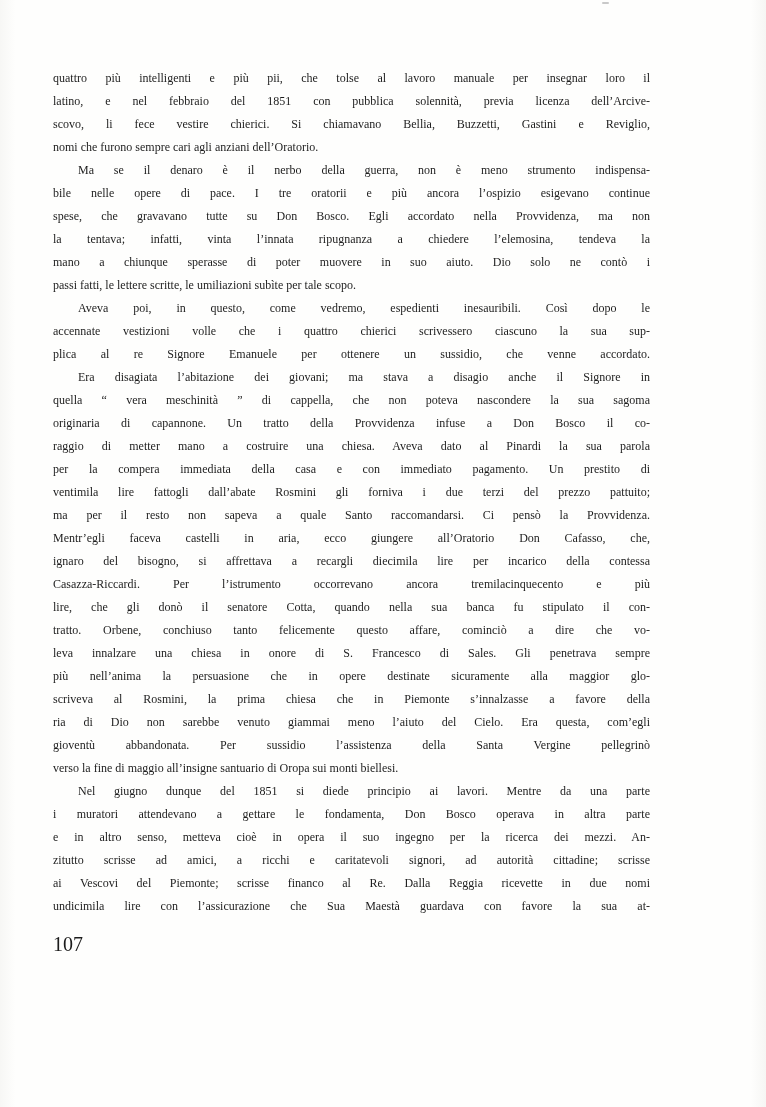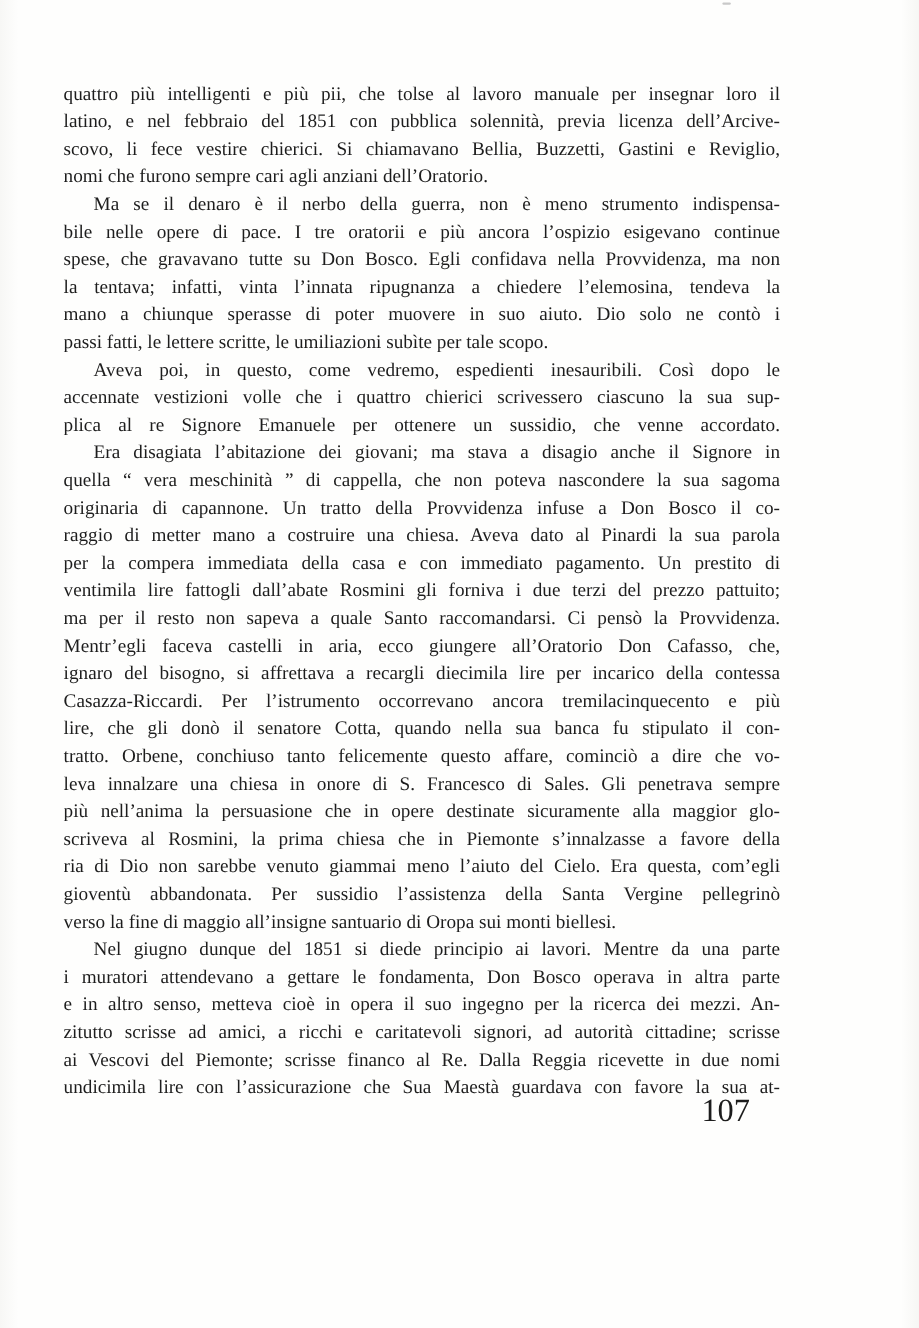--- a/index.html
+++ b/index.html
@@ -6,50 +6,50 @@
   .page {
     position:relative;
     width:766px; height:1107px;
     background:linear-gradient(90deg,#f7f7f5 0%,#fefefd 2%,#fefefd 98%,#f6f6f4 100%);
     overflow:hidden;
   }
   .speck { position:absolute; left:602px; top:2px; width:7px; height:2px; background:#c9c9c9; border-radius:1px; }
   .textblock { position:absolute; left:53px; top:67px; width:597px; }
   .line {
     font-family:"Liberation Serif", serif;
-    font-size:16px; line-height:23px; height:23px;
+    font-size:12px; line-height:23px; height:23px;
     color:#1d1d1d;
     text-align:justify; text-align-last:justify;
     overflow:hidden; white-space:normal;
   }
   .line.nojust { text-align-last:left; }
   .line.indent { text-indent:25px; }
   .pagenum {
-    position:absolute; top:912px; left:53px; width:572px;
-    text-align:right;
+    position:absolute; top:931px; left:53px; width:572px;
+    text-align:left;
     font-family:"Liberation Serif", serif;
-    font-size:27px; line-height:26px; color:#1c1c1c;
+    font-size:20px; line-height:26px; color:#1c1c1c;
   }
 </style>
 </head>
 <body>
 
 <div class="page">
   <div class="speck"></div>
 
   <div class="textblock">
 
     <div class="line">quattro più intelligenti e più pii, che tolse al lavoro manuale per insegnar loro il</div>
     <div class="line">latino, e nel febbraio del 1851 con pubblica solennità, previa licenza dell’Arcive-</div>
     <div class="line">scovo, li fece vestire chierici. Si chiamavano Bellia, Buzzetti, Gastini e Reviglio,</div>
     <div class="line nojust">nomi che furono sempre cari agli anziani dell’Oratorio.</div>
 
     <div class="line indent">Ma se il denaro è il nerbo della guerra, non è meno strumento indispensa-</div>
     <div class="line">bile nelle opere di pace. I tre oratorii e più ancora l’ospizio esigevano continue</div>
-    <div class="line">spese, che gravavano tutte su Don Bosco. Egli confidava nella Provvidenza, ma non</div>
+    <div class="line">spese, che gravavano tutte su Don Bosco. Egli accordato nella Provvidenza, ma non</div>
     <div class="line">la tentava; infatti, vinta l’innata ripugnanza a chiedere l’elemosina, tendeva la</div>
     <div class="line">mano a chiunque sperasse di poter muovere in suo aiuto. Dio solo ne contò i</div>
     <div class="line nojust">passi fatti, le lettere scritte, le umiliazioni subìte per tale scopo.</div>
 
     <div class="line indent">Aveva poi, in questo, come vedremo, espedienti inesauribili. Così dopo le</div>
     <div class="line">accennate vestizioni volle che i quattro chierici scrivessero ciascuno la sua sup-</div>
     <div class="line">plica al re Signore Emanuele per ottenere un sussidio, che venne accordato.</div>
 
     <div class="line indent">Era disagiata l’abitazione dei giovani; ma stava a disagio anche il Signore in</div>
     <div class="line">quella “ vera meschinità ” di cappella, che non poteva nascondere la sua sagoma</div>

